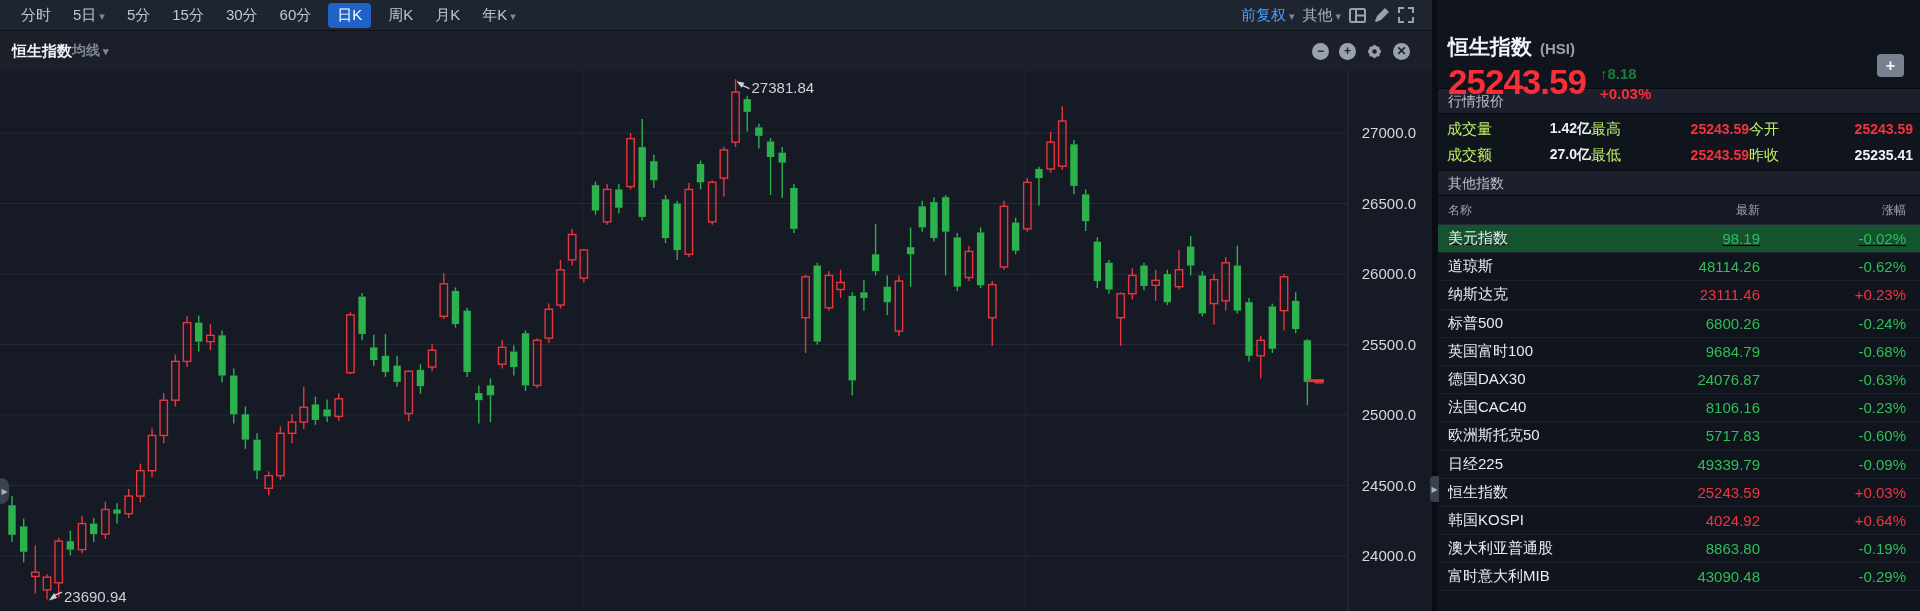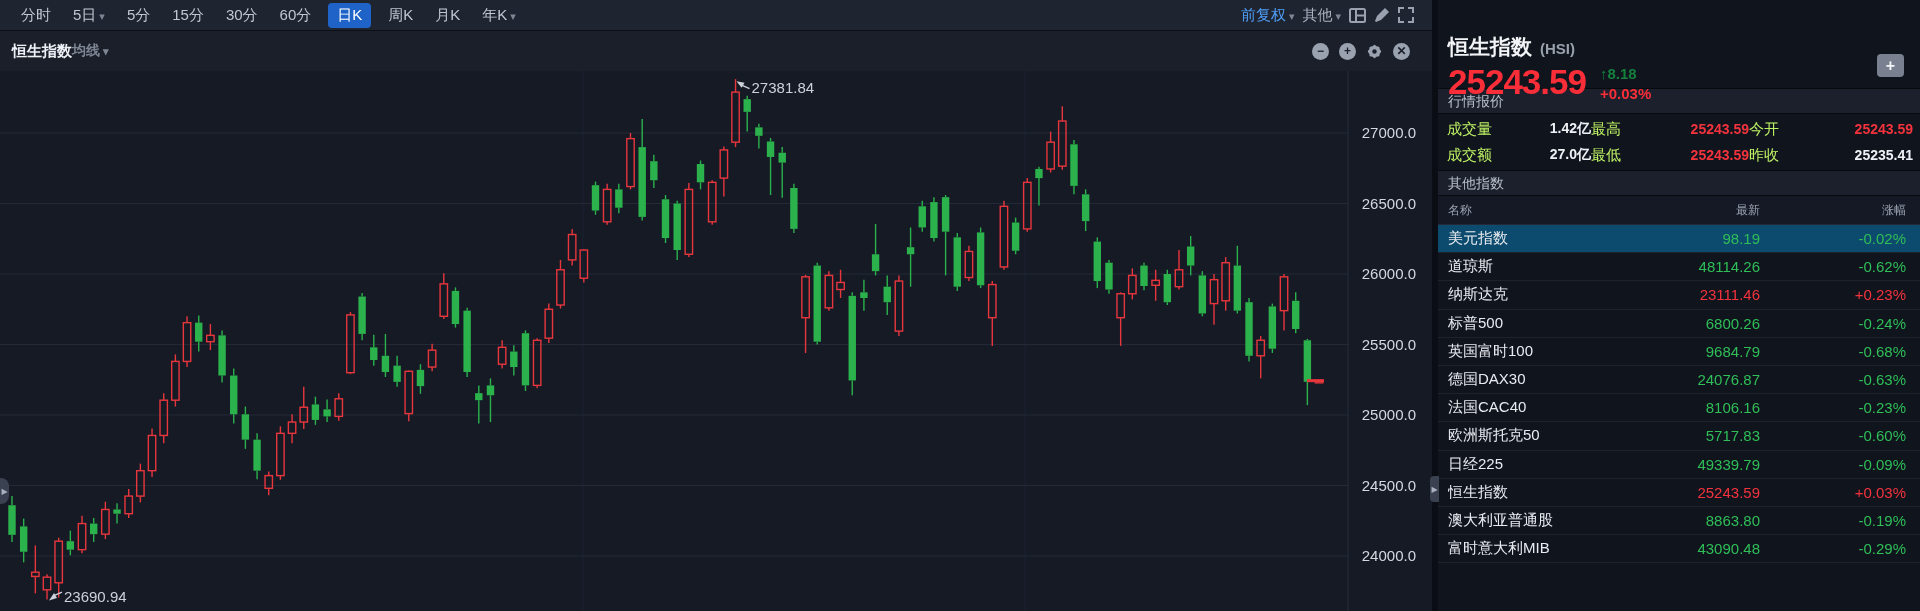--- a/index.html
+++ b/index.html
@@ -63,21 +63,21 @@
   .q-value { font-size:14px; font-weight:bold; text-align:right; }
 
   .idx-table-header { display:grid; grid-template-columns:1fr 140px 146px; height:29px;
                       align-items:center; background:#141925; border-bottom:1px solid #232936;
                       padding:0 14px 0 10px; color:#9aa1ae; font-size:12px; }
   .idx-table-header .col-r { text-align:right; }
 
   .idx-row { display:grid; grid-template-columns:1fr 140px 146px; height:28.2px;
              align-items:center; padding:0 14px 0 10px; border-bottom:1px solid #1d222d;
              cursor:pointer; }
-  .idx-row.selected { background:#0c4a6e; }
+  .idx-row.selected { background:#14532d;text-decoration:underline; }
   .idx-name { color:#e8ebf0; font-size:15px; overflow:hidden; white-space:nowrap; }
   .idx-val, .idx-chg { font-size:15px; text-align:right; }
 
   .val-up { color:#f4333d; }
   .val-down { color:#2fbe57; }
   .val-neutral { color:#eef1f5; }
 </style>
 </head>
 <body>
 
@@ -606,20 +606,25 @@
         <span class="idx-name">日经225</span>
         <span class="idx-val val-down">49339.79</span>
         <span class="idx-chg val-down">-0.09%</span>
       </div>
       <div class="idx-row">
         <span class="idx-name">恒生指数</span>
         <span class="idx-val val-up">25243.59</span>
         <span class="idx-chg val-up">+0.03%</span>
       </div>
       <div class="idx-row">
+        <span class="idx-name">韩国KOSPI</span>
+        <span class="idx-val val-up">4024.92</span>
+        <span class="idx-chg val-up">+0.64%</span>
+      </div>
+      <div class="idx-row">
         <span class="idx-name">澳大利亚普通股</span>
         <span class="idx-val val-down">8863.80</span>
         <span class="idx-chg val-down">-0.19%</span>
       </div>
       <div class="idx-row">
         <span class="idx-name">富时意大利MIB</span>
         <span class="idx-val val-down">43090.48</span>
         <span class="idx-chg val-down">-0.29%</span>
       </div>
     </div>

